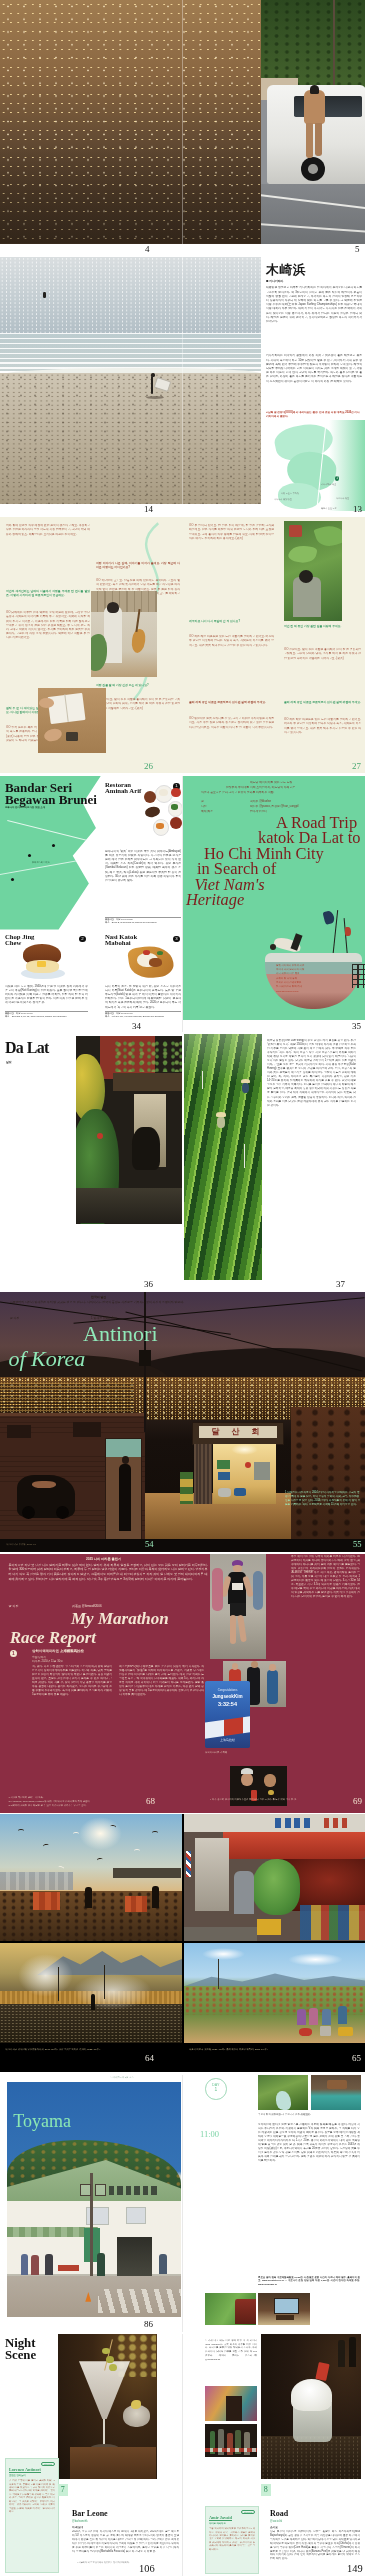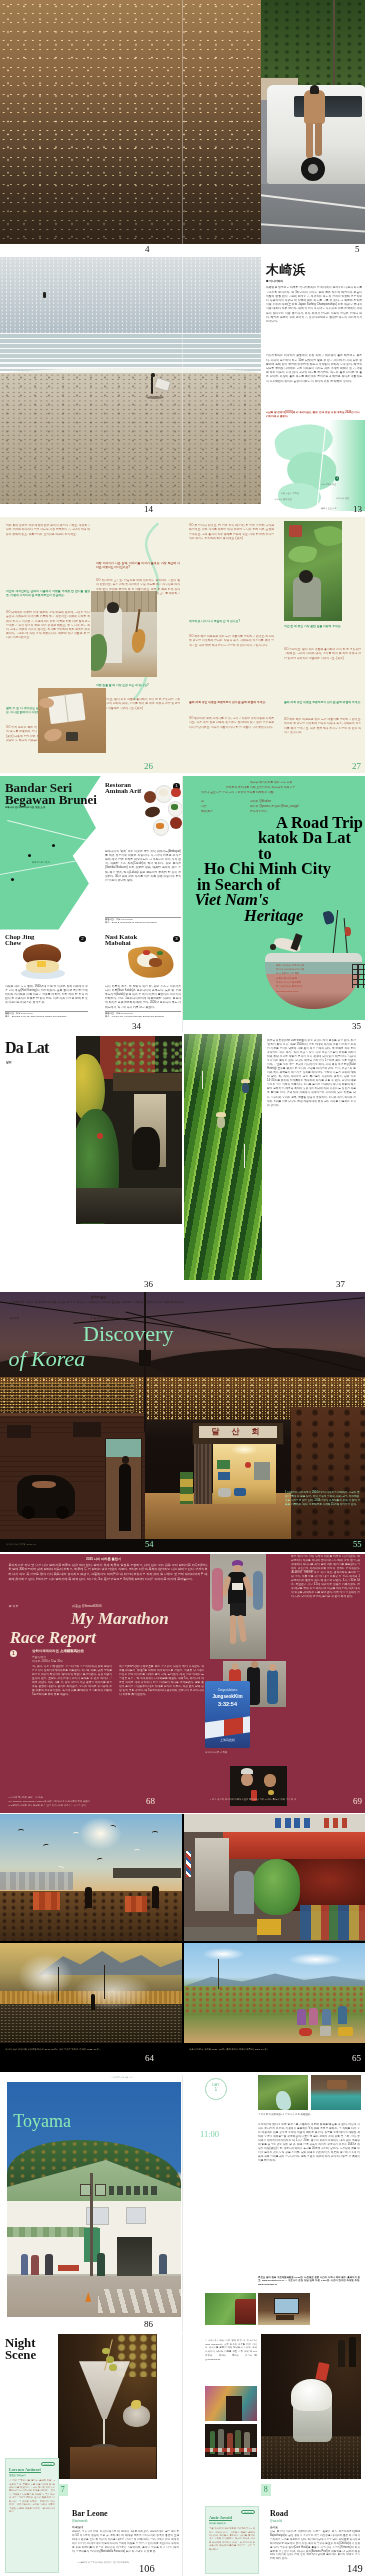--- a/index.html
+++ b/index.html
@@ -193,27 +193,27 @@
   <div class="abs" style="left:183px;top:0;width:183px;height:244px;background:#6fd4a0;overflow:hidden">
     <div class="abs" style="left:67px;top:4.9px;width:111px;font-size:2.8px;color:#7e3a2e;text-align:left">베트남 헤리티지를 찾는 로드 트립</div>
     <div class="abs" style="left:43px;top:9.7px;width:135px;font-size:2.8px;color:#7e3a2e">달랏주와 무이네를 거쳐 호치민까지, 베트남의 다채로운</div>
     <div class="abs" style="left:18px;top:14.6px;width:160px;font-size:2.8px;color:#7e3a2e">자연과 풍요로운 문화 그리고 믿음의 변화를 마주하는 여행.</div>
     <div class="abs" style="left:18px;top:23px;font-size:2.8px;color:#7e3a2e">글</div>
     <div class="abs" style="left:67px;top:23px;font-size:2.8px;color:#7e3a2e">최제우 @bluelee</div>
     <div class="abs" style="left:18px;top:28px;font-size:2.8px;color:#7e3a2e">사진</div>
     <div class="abs" style="left:67px;top:28px;font-size:2.8px;color:#7e3a2e">박선우 @pswxx, 한성필 @han_sungpil</div>
     <div class="abs" style="left:18px;top:33px;font-size:2.8px;color:#7e3a2e">취재 협조</div>
     <div class="abs" style="left:67px;top:33px;font-size:2.8px;color:#7e3a2e">한아세안센터</div>
-    <div class="abs serif" style="left:3px;top:39px;width:178px;font-weight:bold;font-size:16.4px;line-height:.95;color:#000000">
+    <div class="abs serif" style="left:3px;top:39px;width:178px;font-weight:normal;font-size:16.4px;line-height:.95;color:#7f1d1d">
       <div style="margin-left:90px">A Road Trip</div>
       <div style="margin-left:72px">katok Da Lat to</div>
       <div style="margin-left:18px">Ho Chi Minh City</div>
       <div style="margin-left:11px">in Search of</div>
       <div style="margin-left:8.5px;font-style:italic">Viet Nam's</div>
-      <div style="margin-left:58px;font-style:italic">Heritage</div>
+      <div style="font-style:italic">Heritage</div>
     </div>
     <div class="abs" style="left:78px;top:134px;width:105px;height:110px">
       <div class="abs" style="left:73px;top:0;width:1.2px;height:61px;background:#23201c;transform:rotate(6deg)"></div>
       <div class="abs" style="left:85px;top:8.5px;width:1px;height:55px;background:#23201c;transform:rotate(-5deg)"></div>
       <div class="abs" style="left:63px;top:1.2px;width:9.7px;height:13.4px;background:#223a55;border-radius:20% 60% 50% 30%;transform:rotate(-14deg)"></div>
       <div class="abs" style="left:84px;top:17px;width:6px;height:9.7px;background:#b5412f;border-radius:30% 60% 50% 30%"></div>
       <div class="abs" style="left:13.4px;top:29px;width:27px;height:11px;background:#e8e3d6;border-radius:45% 55% 30% 30%;transform:rotate(14deg)"></div>
       <div class="abs" style="left:8.5px;top:34px;width:6.7px;height:6.7px;background:#2a241f;border-radius:50%"></div>
       <div class="abs" style="left:32px;top:24px;width:7.3px;height:16px;background:#23201c;transform:rotate(20deg)"></div>
       <div class="abs" style="left:3.7px;top:43px;width:97px;height:56px;border-radius:6px 6px 48% 48%/6px 6px 80% 80%;background:linear-gradient(180deg,#d8dcd4 0 16%,#8fb3a8 16% 38%,#c08a7e 38% 70%,#8f564c 100%)"></div>
@@ -299,21 +299,21 @@
     <div class="abs" style="left:144px;top:0;width:2.4px;height:140px;background:#191210"></div>
     <div class="abs" style="left:-24px;top:24px;width:256px;height:0.7px;background:#120d0a;transform:rotate(8deg)"></div>
     <div class="abs" style="left:73px;top:18px;width:292px;height:0.7px;background:#120d0a;transform:rotate(-5deg)"></div>
     <div class="abs" style="left:122px;top:49px;width:244px;height:0.7px;background:#120d0a;transform:rotate(14deg)"></div>
     <div class="abs" style="left:139px;top:58px;width:12px;height:16px;background:#15100c"></div>
   </div>
   <div class="abs" style="left:91px;top:3.7px;font-size:2.9px;font-weight:bold;color:#2c2018">한국의 발견</div>
   <div class="abs" style="left:9.7px;top:8.5px;width:219px;font-size:2.9px;line-height:1.6;color:#2c2018">다큐멘터리 사진가 임재천은 우리 땅 곳곳을 걷고 또 걷는다. 사라져가는 한국의 풍경을 사진으로 기록하는 것이 자신의 소명이라 믿으며.</div>
   <div class="abs" style="left:9.7px;top:24px;font-size:2.9px;color:#2c2018">글·사진</div>
   <div class="abs" style="left:91px;top:24px;font-size:2.9px;color:#2c2018">1 임재천 @docukay</div>
-  <div class="abs serif" style="left:83px;top:29px;font-size:22px;color:#90e8b8">Discovery</div>
+  <div class="abs serif" style="left:83px;top:29px;font-size:22px;color:#90e8b8">Antinori</div>
   <div class="abs serif" style="left:8.5px;top:54px;font-size:22px;font-style:italic;color:#90e8b8">of Korea</div>
   <div class="abs" style="left:285px;top:199px;width:76px;font-size:2.6px;line-height:1.6;color:#9debbd">1 임재천은 사진가로서 2004년부터 사라지고 변해가는 한국의 풍경 기록에 두 발을 딛고, 지역 고유의 문화와 사람, 골목, 자연환경 등을 사진으로 담고 있다. 2014년부터 후원자들과 함께 이 땅의 오늘을 기록하는 '되다' 프로젝트를 시작해 11년째 이어오고 있다.</div>
   <div class="abs" style="left:6px;top:251px;font-size:2.3px;color:#8a7a5a">부산시 남구 우암동, 2016. 11</div>
   <div class="abs serif" style="left:145px;top:247px;font-size:8.5px;color:#9debbd">54</div>
   <div class="abs serif" style="left:353px;top:247px;font-size:8.5px;color:#9debbd">55</div>
 </section>
 
 <section class="spread" style="height:259px;margin-bottom:1.8px;background:#8b2d43">
   <div class="abs" style="left:0;top:3.7px;width:207px;text-align:center;font-size:3.2px;font-weight:bold;color:#f0e2d0">2025 나의 마라톤 출전기</div>
   <div class="abs" style="left:8.5px;top:9px;width:199px;font-size:3px;line-height:1.6;text-align:justify;color:#f0e2d0">돌이켜보면 지난 몇 년간 나는 달리기를 하루도 잊은 적이 없다. 달리기 위해 하루의 일정을 조정하고, 남아 있는 모든 힘을 모아 달리기를 마무리한다. 한 달에 300킬로미터 넘게 달려야 마음이 편하고, 하루에 두 번 달리는 날은 더없이 기쁘다. 별다른 이유와 목적이 없더라도 나는 달리고 있다. 언젠가부터 비가 와도 꼭 신발을 챙겨 가서 몸을 내어 잠시라도 달렸고, 그중에서도 마라톤은 내 최고의 관심사로 자리 잡아 일 년에도 몇 번씩 해외의 마라톤 대회에 참가하고 있다. 한마디로 나는 달리기에 푹 빠져 있다. 작년 말, 3주 동안 연속으로 3개국에 달리러 다녀온 이야기를 여기에 풀어놓는다.</div>

